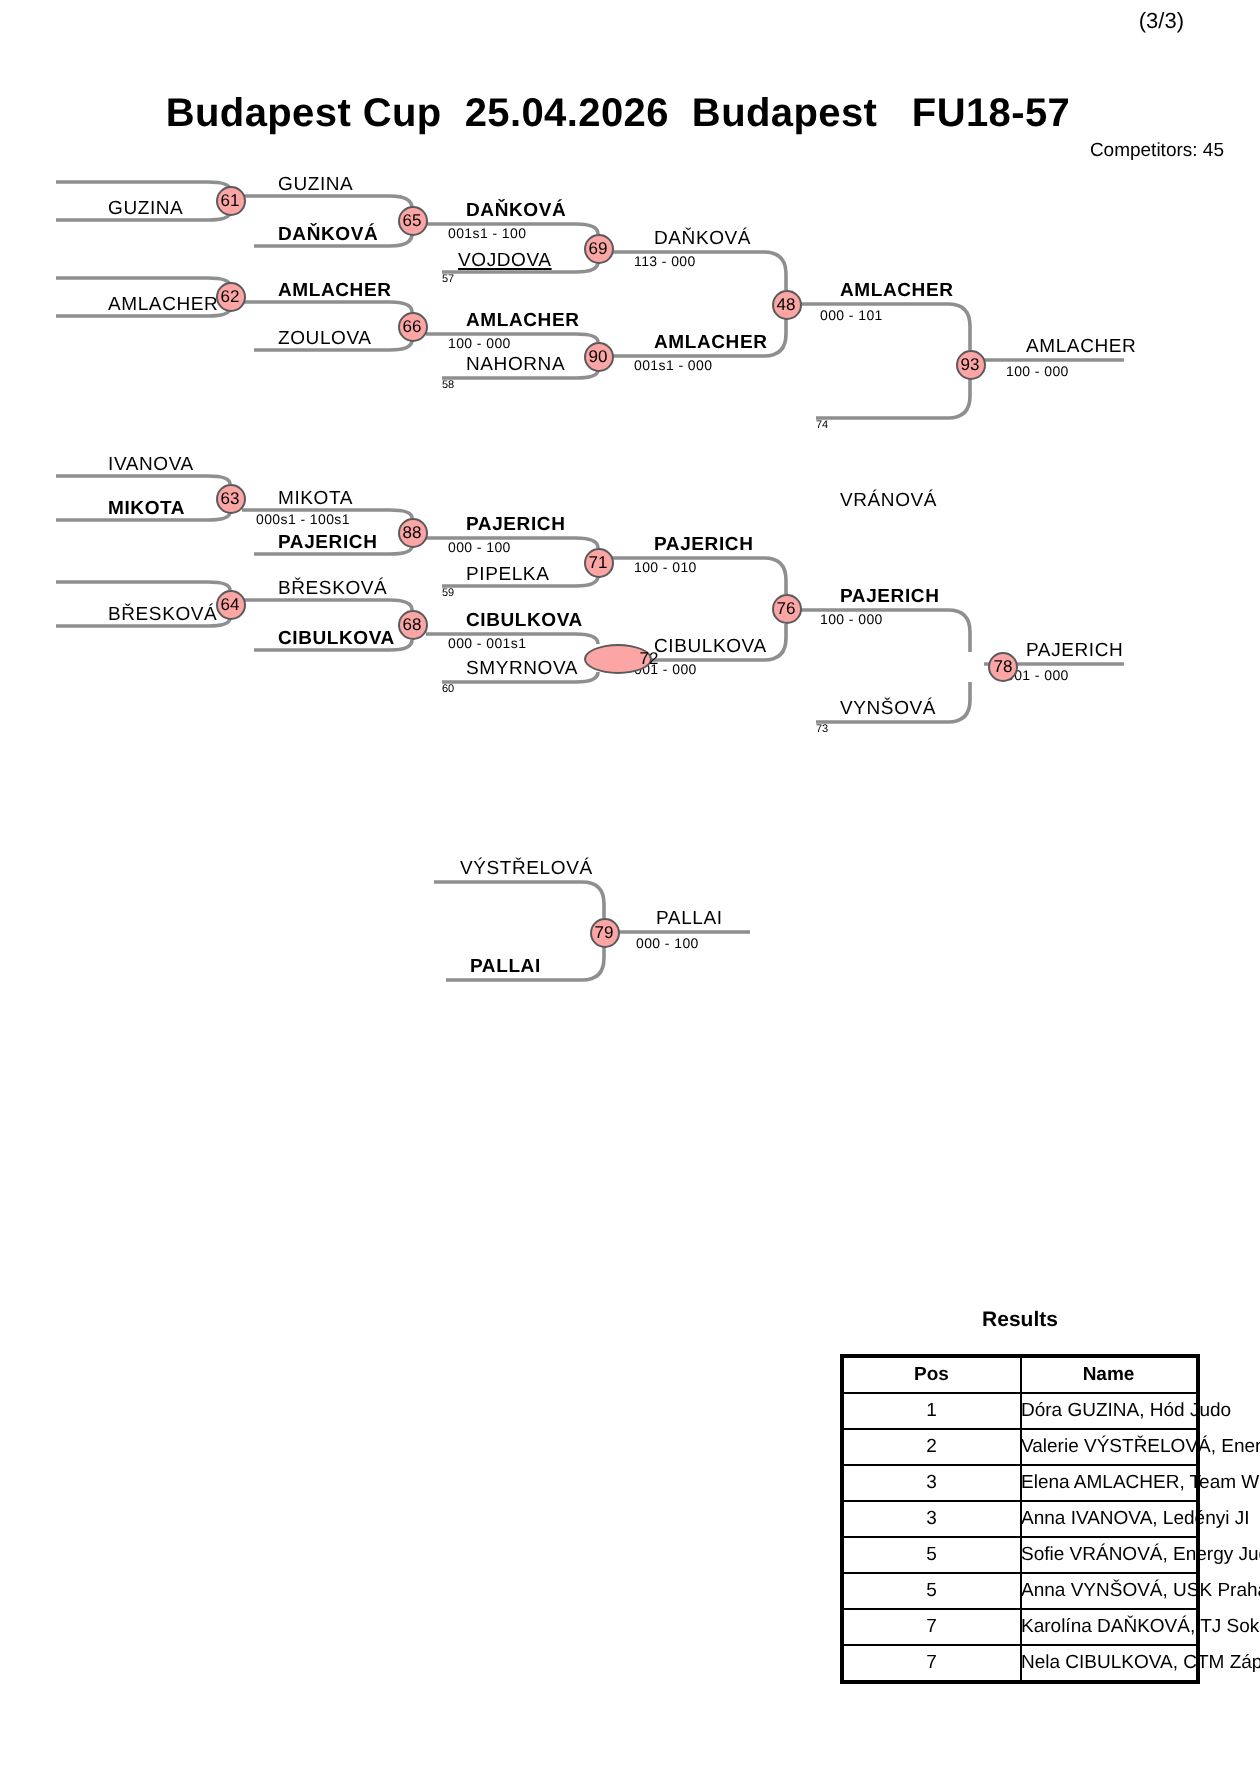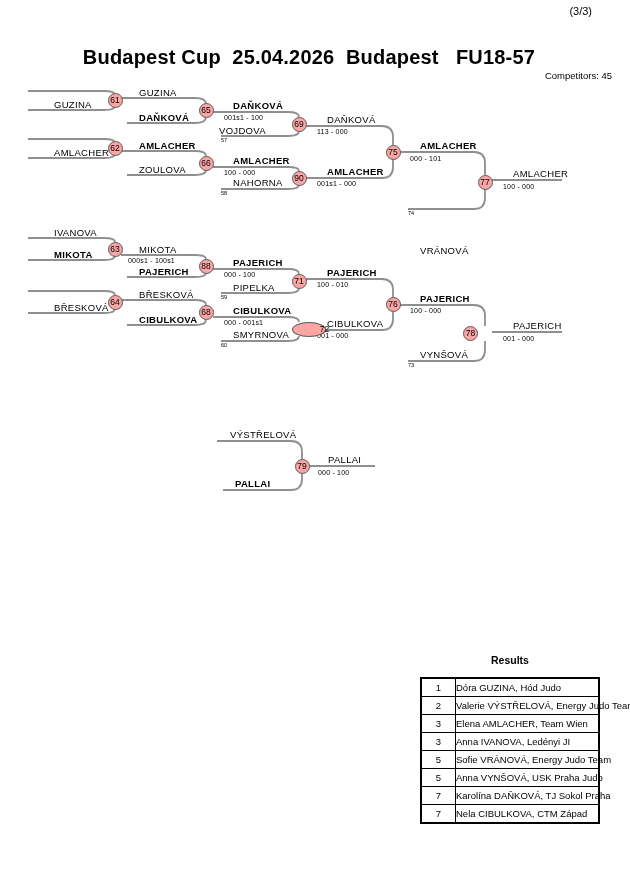--- a/index.html
+++ b/index.html
@@ -119,29 +119,29 @@
 <div class="circ" style="left:291.5px;top:170.5px;">
     <span>90</span>
   </div>
 <div class="circ" style="left:291.5px;top:273.5px;">
     <span>71</span>
   </div>
 <div class="circ" style="left:291.5px;top:321.5px;padding-left:32px;">
     <span>72</span>
   </div>
 <div class="circ" style="left:385.5px;top:144.5px;">
-    <span>75</span>
+    <span>48</span>
   </div>
 <div class="circ" style="left:385.5px;top:297px;">
     <span>76</span>
   </div>
 <div class="circ" style="left:477.5px;top:174.5px;">
-    <span>77</span>
-  </div>
-<div class="circ" style="left:463px;top:325.5px;">
+    <span>93</span>
+  </div>
+<div class="circ" style="left:494px;top:325.5px;">
     <span>78</span>
   </div>
 <div class="circ" style="left:294.5px;top:458.5px;">
     <span>79</span>
   </div>
 
 <span class="lbl" style="left:42px;top:100px;">GUZINA</span>
 <span class="lbl" style="left:42px;top:148px;">AMLACHER</span>
 <span class="lbl" style="left:42px;top:228px;">IVANOVA</span>
 <span class="lbl b" style="left:42px;top:250px;">MIKOTA</span>
@@ -152,21 +152,21 @@
 <span class="lbl b" style="left:127px;top:141px;">AMLACHER</span>
 <span class="lbl" style="left:127px;top:165px;">ZOULOVA</span>
 <span class="lbl" style="left:127px;top:245px;">MIKOTA</span>
 <span class="score" style="left:128px;top:257px;">000s1 - 100s1</span>
 <span class="lbl b" style="left:127px;top:267px;">PAJERICH</span>
 <span class="lbl" style="left:127px;top:290px;">BŘESKOVÁ</span>
 <span class="lbl b" style="left:127px;top:315px;">CIBULKOVA</span>
 
 <span class="lbl b" style="left:221px;top:101px;">DAŇKOVÁ</span>
 <span class="score" style="left:224px;top:114px;">001s1 - 100</span>
-<span class="lbl" style="left:207px;top:126px;">VOJDOVA</span>
+<span class="lbl" style="left:217px;top:126px;text-decoration:underline;">VOJDOVA</span>
 <span class="ref" style="left:221px;top:138px;">57</span>
 <span class="lbl b" style="left:221px;top:156px;">AMLACHER</span>
 <span class="score" style="left:224px;top:169px;">100 - 000</span>
 <span class="lbl" style="left:221px;top:178px;">NAHORNA</span>
 <span class="ref" style="left:221px;top:191px;">58</span>
 <span class="lbl b" style="left:221px;top:258px;">PAJERICH</span>
 <span class="score" style="left:224px;top:271px;">000 - 100</span>
 <span class="lbl" style="left:221px;top:283px;">PIPELKA</span>
 <span class="ref" style="left:221px;top:295px;">59</span>
 <span class="lbl b" style="left:221px;top:306px;">CIBULKOVA</span>
@@ -198,20 +198,24 @@
 <span class="score" style="left:503px;top:335px;">001 - 000</span>
 
 <span class="lbl" style="left:218px;top:430px;">VÝSTŘELOVÁ</span>
 <span class="lbl b" style="left:223px;top:479px;">PALLAI</span>
 <span class="lbl" style="left:316px;top:455px;">PALLAI</span>
 <span class="score" style="left:318px;top:469px;">000 - 100</span>
 
 <div class="results-title">Results</div>
 <table class="results">
   <tbody>
+      <tr>
+    <th>Pos</th>
+    <th>Name</th>
+  </tr>
   <tr>
     <td class="pos">1</td>
     <td class="name">Dóra GUZINA, Hód Judo</td>
   </tr>
   <tr>
     <td class="pos">2</td>
     <td class="name">Valerie VÝSTŘELOVÁ, Energy Judo Team</td>
   </tr>
   <tr>
     <td class="pos">3</td>

